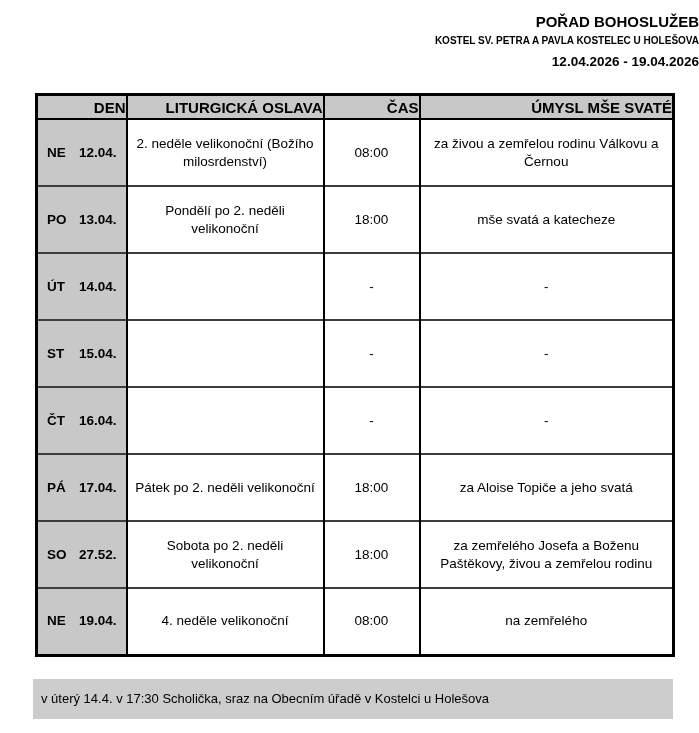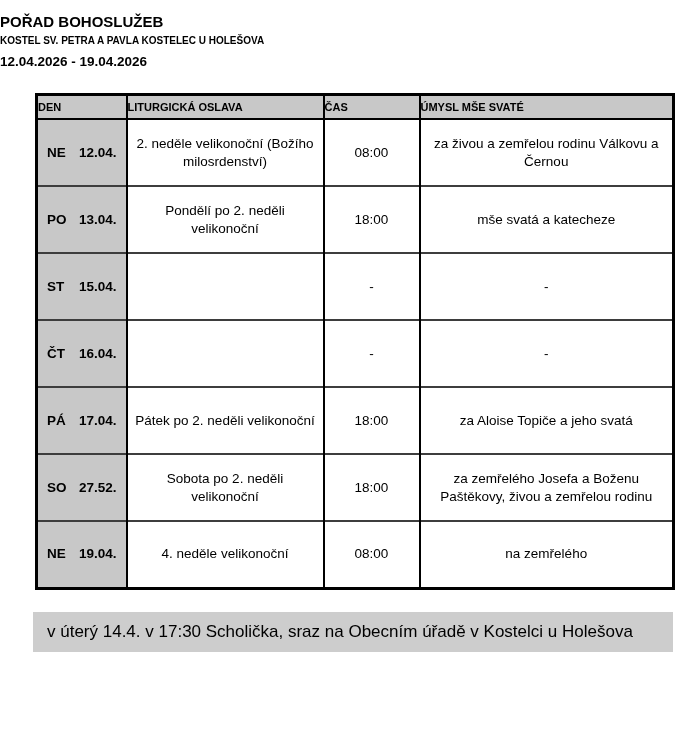--- a/index.html
+++ b/index.html
@@ -11,21 +11,21 @@
   html,body{margin:0;padding:0;}
   body{
     width:699px;height:733px;
     background:#ffffff;
     font-family:"Liberation Sans", sans-serif;
     color:#000;
     overflow:hidden;
   }
   .titles{
     padding-top:12px;
-    text-align:left;
+    text-align:right;
   }
   .title-main{
     font-size:15px;font-weight:bold;line-height:19px;
   }
   .title-sub{
     font-size:10px;font-weight:bold;line-height:19px;
   }
   .title-dates{
     font-size:13.5px;font-weight:bold;line-height:18px;margin-top:3px;
   }
@@ -35,22 +35,22 @@
     margin:22px 0 0 35px;
     width:637px;
     border:3px solid var(--line-dark);
   }
   col.c-den{width:90px;}
   col.c-lit{width:197px;}
   col.c-cas{width:96px;}
   col.c-umysl{width:254px;}
   th{
     background:var(--cell-gray);
-    font-size:11px;font-weight:bold;
-    text-align:left;
+    font-size:15px;font-weight:bold;
+    text-align:right;
     height:22px;
     border-left:2px solid var(--line-dark);
     border-right:2px solid var(--line-dark);
     border-bottom:2px solid var(--line-dark);
     padding:0;
   }
   td{
     border-left:2px solid var(--line-dark);
     border-right:2px solid var(--line-dark);
     border-top:2px solid var(--line-row);
@@ -72,22 +72,22 @@
   td.day .ddate{margin-left:10px;}
   .footer-bar{
     margin:22px 0 0 33px;
     width:640px;
     height:40px;
     background:var(--footer-gray);
     display:flex;
     align-items:center;
   }
   .footer-bar span{
-    font-size:17px;
-    padding-left:14px;
+    font-size:13px;
+    padding-left:8px;
     text-align:right;
   }
 </style>
 </head>
 <body>
 
 <div class="titles">
   <div class="title-main">POŘAD BOHOSLUŽEB</div>
   <div class="title-sub">KOSTEL SV. PETRA A PAVLA KOSTELEC U HOLEŠOVA</div>
   <div class="title-dates">12.04.2026 - 19.04.2026</div>
@@ -120,20 +120,28 @@
 
   <tr class="data-row">
     <td class="day">
       <span class="abbrev">PO</span><span class="ddate">13.04.</span>
     </td>
     <td>Pondělí po 2. neděli velikonoční</td>
     <td>18:00</td>
     <td>mše svatá a katecheze</td>
   </tr>
 
+  <tr class="data-row">
+    <td class="day">
+      <span class="abbrev">ÚT</span><span class="ddate">14.04.</span>
+    </td>
+    <td></td>
+    <td>-</td>
+    <td>-</td>
+  </tr>
 
   <tr class="data-row">
     <td class="day">
       <span class="abbrev">ST</span><span class="ddate">15.04.</span>
     </td>
     <td></td>
     <td>-</td>
     <td>-</td>
   </tr>
 

